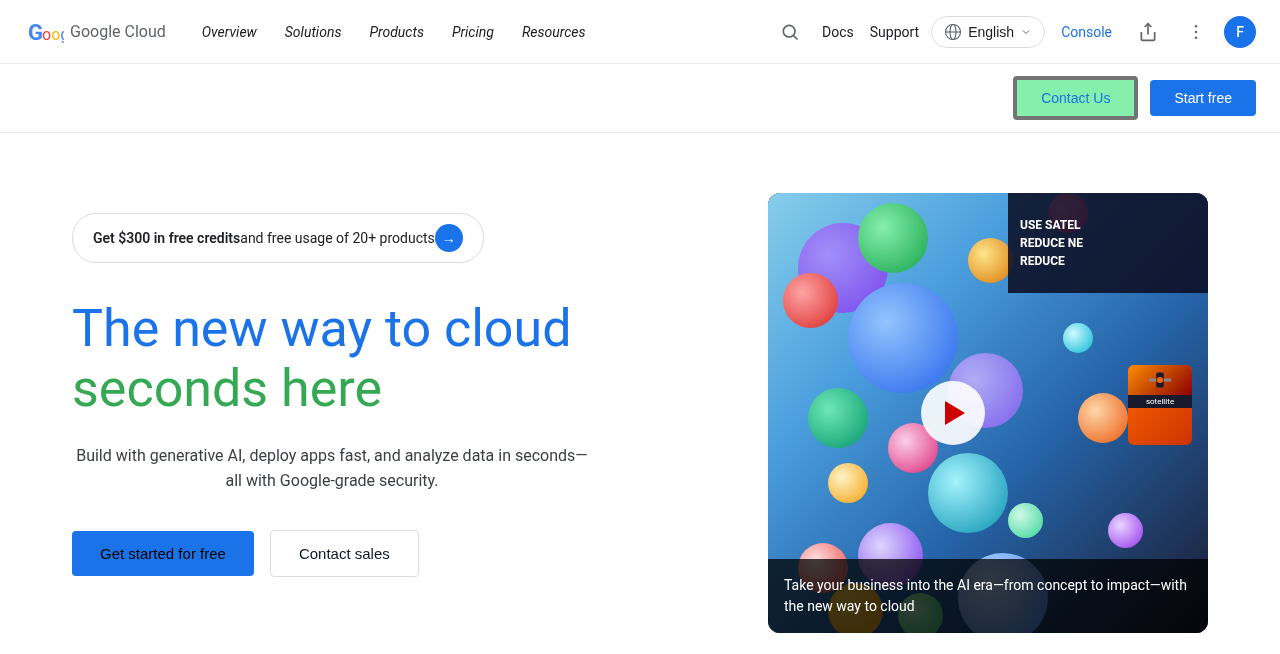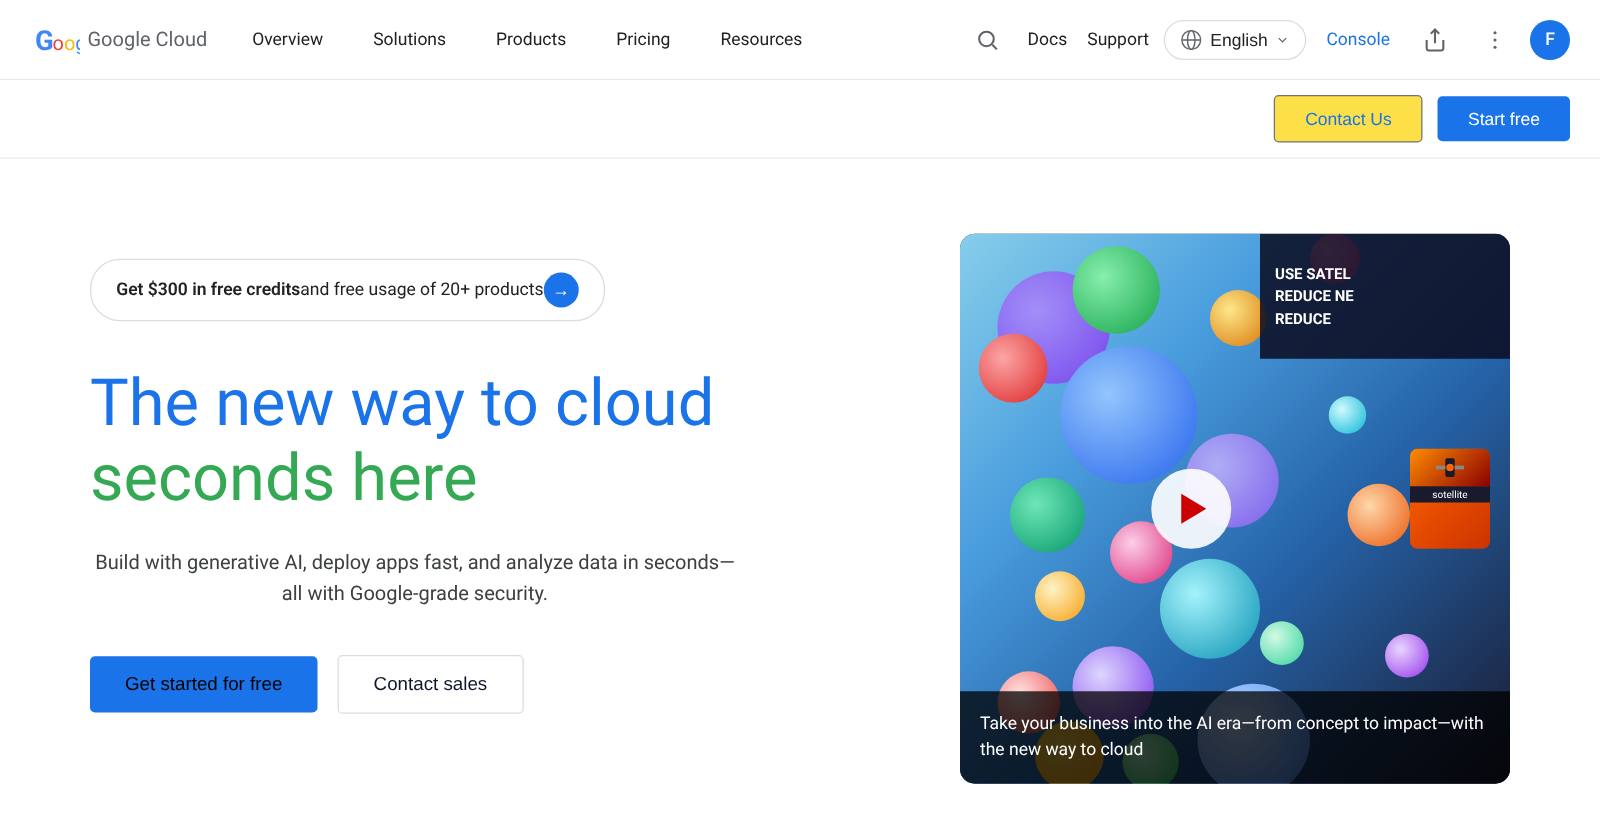--- a/index.html
+++ b/index.html
@@ -4,21 +4,21 @@
   <style>
     * { margin: 0; padding: 0; box-sizing: border-box; }
     body { font-family: 'Google Sans', Roboto, Arial, sans-serif; background: #fff; overflow-x: hidden; width: 1280px; }
 
     
     .top-nav {
       display: flex; align-items: center; padding: 0 24px; height: 64px;
       border-bottom: 1px solid #e8eaed; position: relative; z-index: 10; background: #fff;
     }
     .logo { display: flex; align-items: center; gap: 6px; margin-right: 24px; flex-shrink: 0; }
-    .nav-links { display: flex; align-items: flex-start; gap: 16px; flex: 1; }
+    .nav-links { display: flex; align-items: flex-start; gap: 4px; flex: 1; font-style: italic; }
     .nav-link {
       font-size: 14px; color: #202124; padding: 8px 12px; border-radius: 4px;
       cursor: pointer; text-decoration: none; white-space: nowrap;
     }
     .nav-right { display: flex; align-items: center; gap: 8px; }
     .search-icon-btn {
       width: 40px; height: 40px; border-radius: 50%; border: none; background: none;
       cursor: pointer; display: flex; align-items: center; justify-content: center; color: #5f6368;
     }
     .nav-text-link { font-size: 14px; color: #202124; padding: 8px 4px; cursor: pointer; text-decoration: none; }
@@ -40,22 +40,22 @@
       display: flex; align-items: center; justify-content: center; color: #fff; font-size: 14px; font-weight: 500;
       cursor: pointer;
     }
 
     
     .secondary-nav {
       display: flex; justify-content: flex-end; align-items: center; padding: 12px 24px;
       gap: 12px; border-bottom: 1px solid #e8eaed; background: #fff;
     }
     .contact-btn {
-      border: 1px solid #737373; border-radius: 4px; padding: 10px 24px; font-size: 14px;
-      color: #1a73e8; cursor: pointer; background: #fde047; font-weight: 500;
+      border: 4px solid #737373; border-radius: 4px; padding: 10px 24px; font-size: 14px;
+      color: #1a73e8; cursor: pointer; background: #86efac; font-weight: 500;
     }
     .start-free-btn {
       border: none; border-radius: 4px; padding: 10px 24px; font-size: 14px;
       color: #fff; cursor: pointer; background: #1a73e8; font-weight: 500;
     }
 
     
     .hero {
       display: flex; align-items: flex-start; padding: 60px 72px 40px 72px;
       min-height: 500px; position: relative;

